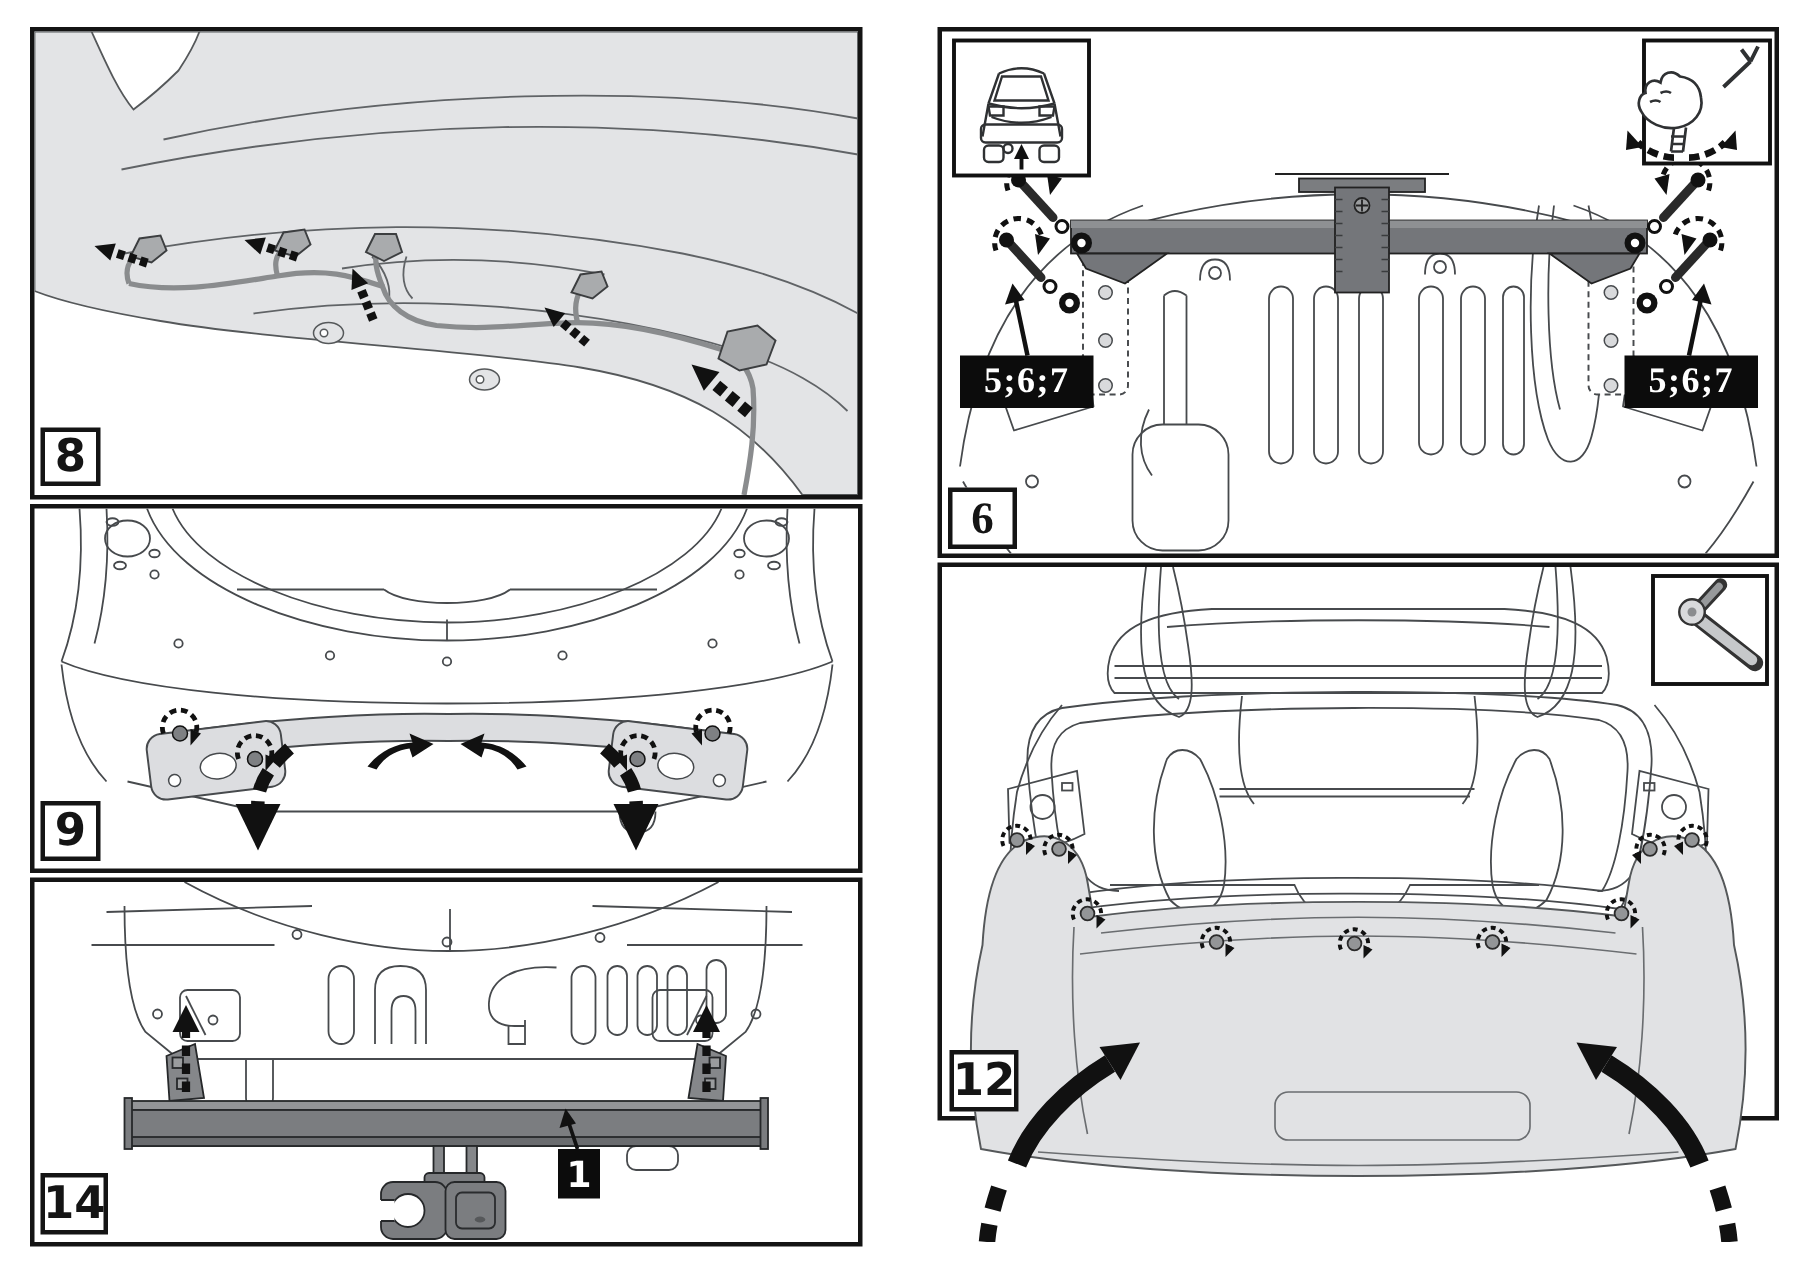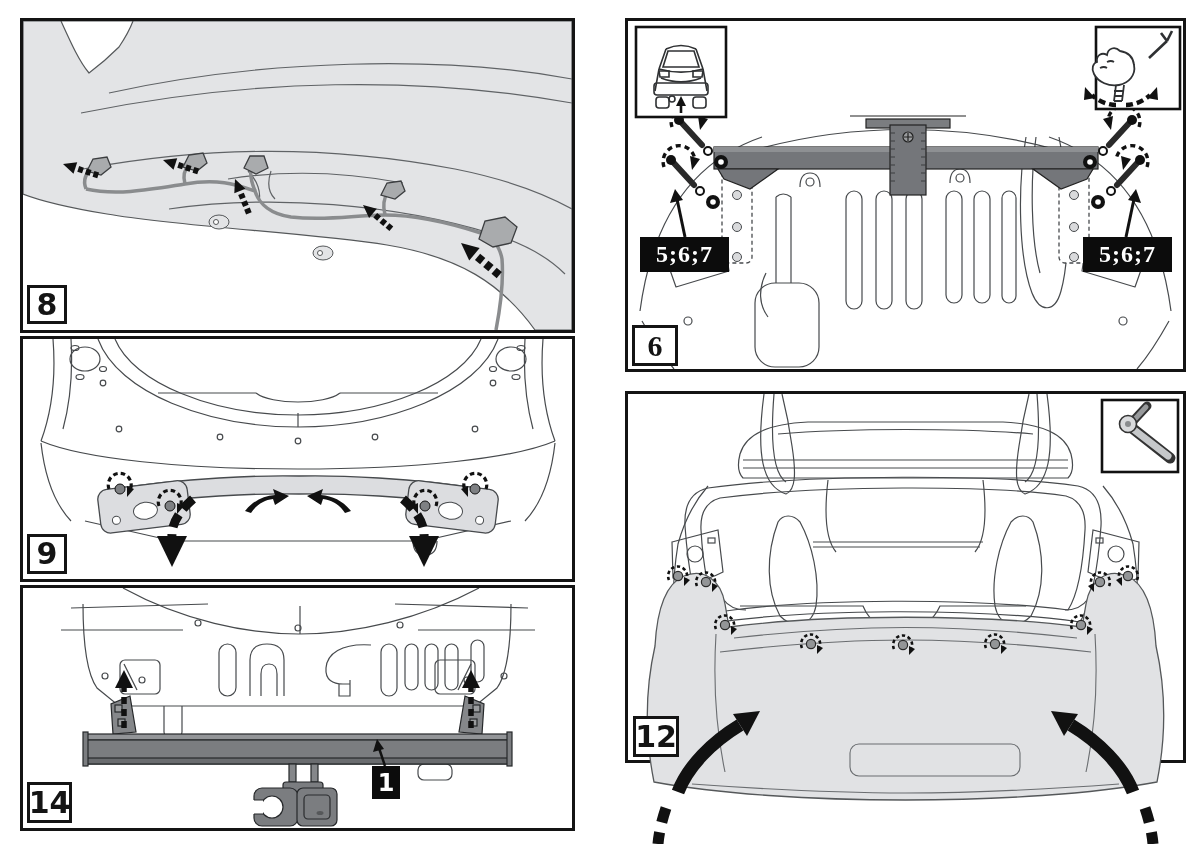--- a/index.html
+++ b/index.html
@@ -4,21 +4,21 @@
 <style>
   html,body{margin:0;padding:0;background:#fff;}
   .page{position:relative;width:1200px;height:849px;background:#ffffff;overflow:hidden;
         font-family:"DejaVu Sans","Liberation Sans",sans-serif;}
   .panel{position:absolute;border:3px solid #141414;background:#fff;box-sizing:border-box;}
   .panel svg{position:absolute;left:0;top:0;display:block;}
   #p8 {left:20px;top:18px;width:555px;height:315px;}
   #p9 {left:20px;top:336px;width:555px;height:246px;}
   #p10{left:20px;top:585px;width:555px;height:246px;}
   #p11{left:625px;top:18px;width:561px;height:354px;font-family:Liberation Serif, serif;}
-  #p12{left:625px;top:375px;width:561px;height:372px;margin-top:16px;}
+  #p12{left:625px;top:375px;width:561px;height:372px;}
   .badge{position:absolute;background:#fff;border:3px solid #141414;color:#141414;
          display:flex;align-items:center;justify-content:center;
          font-weight:700;font-size:30px;line-height:1;z-index:5;box-sizing:border-box;}
   .b8 {left:4px;bottom:6px;width:40px;height:39px;}
   .b9 {left:4px;bottom:5px;width:40px;height:40px;}
   .b10{left:4px;bottom:5px;width:45px;height:41px;}
   .b11{left:4px;bottom:3px;width:46px;height:41px;}
   .b12{left:5px;bottom:3px;width:46px;height:41px;}
   .callout{position:absolute;background:#0c0c0c;color:#fff;display:flex;align-items:center;
            justify-content:center;font-weight:700;z-index:5;box-sizing:border-box;}

